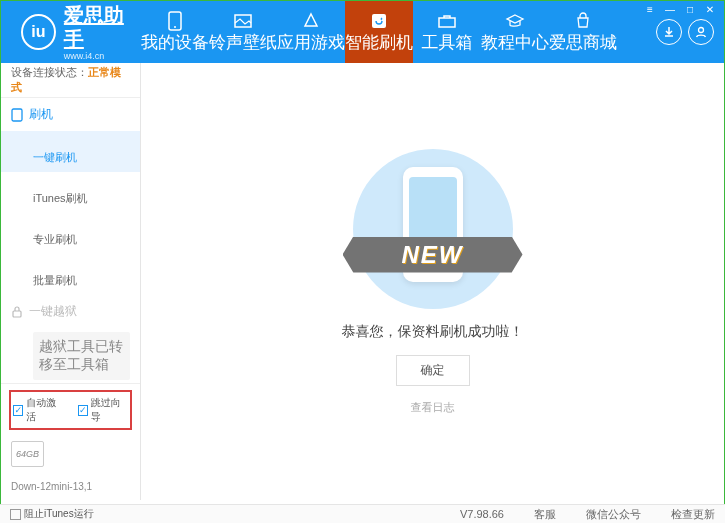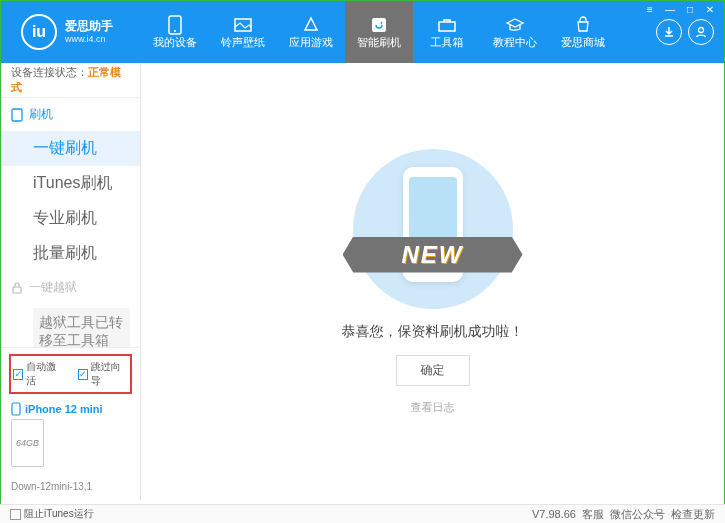--- a/index.html
+++ b/index.html
@@ -1,60 +1,60 @@
 <!DOCTYPE html>
 <html><head>
 <meta charset="utf-8">
 <style>
 * { margin: 0; padding: 0; box-sizing: border-box; }
 body { font-family: "Microsoft YaHei", Arial, sans-serif; font-size: 12px; background: #fff; width: 725px; height: 523px; overflow: hidden; border: 1px solid #3bb83b; }
 .header { background: #1a96f2; height: 62px; display: flex; align-items: center; color: #fff; }
 .logo-area { width: 140px; padding-left: 20px; display: flex; align-items: center; gap: 8px; }
 .logo-circle { width: 36px; height: 36px; border: 2px solid #fff; border-radius: 50%; display: flex; align-items: center; justify-content: center; font-weight: bold; font-size: 16px; }
 .logo-text { display: flex; flex-direction: column; line-height: 1.2; }
-.logo-title { font-size: 12px; font-weight: bold; }
+.logo-title { font-size: 20px; font-weight: bold; text-decoration: underline; }
 .logo-url { font-size: 9px; opacity: 0.85; }
 .nav { display: flex; flex: 1; height: 100%; }
-.nav-item { width: 68px; display: flex; flex-direction: column; align-items: center; justify-content: center; gap: 0; cursor: pointer; font-size: 11px; }
-.nav-item.active { background: #737373; }
+.nav-item { width: 68px; display: flex; flex-direction: column; align-items: center; justify-content: center; gap: 0; cursor: pointer; font-size: 17px; }
+.nav-item.active { background: #c2410c; }
 .nav-icon { width: 20px; height: 20px; display: flex; align-items: center; justify-content: center; }
 .header-right { display: flex; align-items: center; gap: 6px; padding-right: 10px; }
 .win-controls { position: absolute; top: 2px; right: 6px; display: flex; gap: 2px; color: #fff; font-size: 10px; }
 .win-btn { width: 18px; height: 14px; display: flex; align-items: center; justify-content: center; cursor: pointer; }
 .circ-btn { width: 26px; height: 26px; border: 1.5px solid #fff; border-radius: 50%; display: flex; align-items: center; justify-content: center; cursor: pointer; }
 .body-area { display: flex; height: 437px; }
 .sidebar { width: 140px; border-right: 1px solid #e5e5e5; display: flex; flex-direction: column; }
 .status-bar { padding: 2px 10px; font-size: 11px; color: #666; border-bottom: 1px solid #eee; }
 .status-val { color: #e8871a; font-weight: bold; }
 .side-scroll { flex: 1; overflow: hidden; }
 .side-head { display: flex; align-items: center; gap: 6px; padding: 8px 10px; color: #555; font-size: 12px; cursor: pointer; }
 .side-head.accent { border-left: 3px solid #1a96f2; color: #1a96f2; margin-left: -3px; }
-.side-item { padding: 7px 10px 7px 32px; font-size: 16px; color: #666; cursor: pointer; }
+.side-item { padding: 19px 10px 7px 32px; font-size: 11px; color: #666; cursor: pointer; }
 .side-item.active { background: #e8f3fe; color: #1a96f2; }
 .side-note { margin: 4px 10px 8px 32px; background: #f5f5f5; padding: 6px; font-size: 14px; color: #888; border-radius: 2px; }
 .side-bottom { border-top: 1px solid #eee; padding: 6px 8px; }
 .chk-row { display: flex; gap: 14px; padding: 4px 2px; border: 2px solid #d94040; margin-bottom: 6px; }
 .chk { display: flex; align-items: center; gap: 3px; font-size: 10px; color: #555; cursor: pointer; }
 .chk-box { width: 11px; height: 11px; border: 1px solid #1a96f2; display: flex; align-items: center; justify-content: center; color: #1a96f2; font-size: 9px; }
 .dev-block { padding: 2px; }
 .dev-name { display: flex; align-items: center; gap: 4px; color: #1a96f2; font-size: 11px; font-weight: bold; }
-.dev-badge { display: inline-block; border: 1px solid #ccc; padding: 18px 4px; font-size: 9px; color: #888; margin-top: 3px; border-radius: 2px; font-style: italic; }
+.dev-badge { display: inline-block; border: 1px solid #ccc; padding: 7px 4px; font-size: 9px; color: #888; margin-top: 3px; border-radius: 2px; font-style: italic; }
 .dev-sub { font-size: 10px; color: #888; margin-top: 14px; }
 .main { flex: 1; position: relative; display: flex; flex-direction: column; align-items: center; justify-content: center; gap: 14px; }
 .illus { width: 160px; height: 160px; position: relative; }
 .illus-bg { position: absolute; inset: 0; border-radius: 50%; background: #cfe9fb; }
 .phone { position: absolute; left: 50px; top: 18px; width: 60px; height: 115px; background: #fff; border-radius: 10px; box-shadow: 0 2px 6px rgba(0,0,0,0.1); }
 .phone::after { content: ""; position: absolute; left: 6px; right: 6px; top: 10px; bottom: 14px; background: #b8e0f7; border-radius: 4px; }
 .ribbon { position: absolute; left: -10px; right: -10px; top: 88px; height: 36px; background: #737373; display: flex; align-items: center; justify-content: center; color: #fff; font-weight: 900; font-size: 24px; font-style: italic; letter-spacing: 2px; clip-path: polygon(6% 0, 94% 0, 100% 50%, 94% 100%, 6% 100%, 0 50%); text-shadow: 1px 1px 0 #e0a020; }
 .msg { font-size: 14px; color: #444; }
 .ok-btn { border: 1px solid #ddd; background: #fff; padding: 6px 24px; font-size: 12px; color: #555; cursor: pointer; }
 .log-link { font-size: 11px; color: #aaa; cursor: pointer; }
 .footer { position: absolute; left: 0; right: 0; bottom: 0; height: 19px; border-top: 1px solid #e5e5e5; display: flex; align-items: center; padding: 0 10px; font-size: 11px; color: #666; background: #fafafa; }
 .footer .chk-box { border-color: #999; color: transparent; }
-.footer-right { margin-left: auto; display: flex; gap: 6px; align-items: center; }
+.footer-right { margin-left: auto; display: flex; gap: 30px; align-items: center; }
 .footer-right span { cursor: pointer; }
 svg { display: block; }
 </style>
 </head>
 <body>
 
 <div class="win-controls">
   <div class="win-btn">≡</div>
   <div class="win-btn">—</div>
   <div class="win-btn">□</div>
@@ -188,26 +188,20 @@
         <label class="chk">
             <span class="chk-box">✓</span>
             <span>自动激活</span>
           </label>
         <label class="chk">
             <span class="chk-box">✓</span>
             <span>跳过向导</span>
           </label>
       </div>
       <div class="dev-block">
-        <div class="dev-name">
-          <svg width="10" height="14">
-              <rect x="1" y="1" width="8" height="12" rx="1.5" fill="none" stroke="#1a96f2" stroke-width="1.2"></rect>
-            </svg>
-          <span>iPhone 12 mini</span>
-        </div>
         <span class="dev-badge">64GB</span>
         <div class="dev-sub">Down-12mini-13,1</div>
       </div>
     </div>
   </div>
 
   <div class="main">
     <div class="illus">
       <div class="illus-bg"></div>
       <div class="phone"></div>

